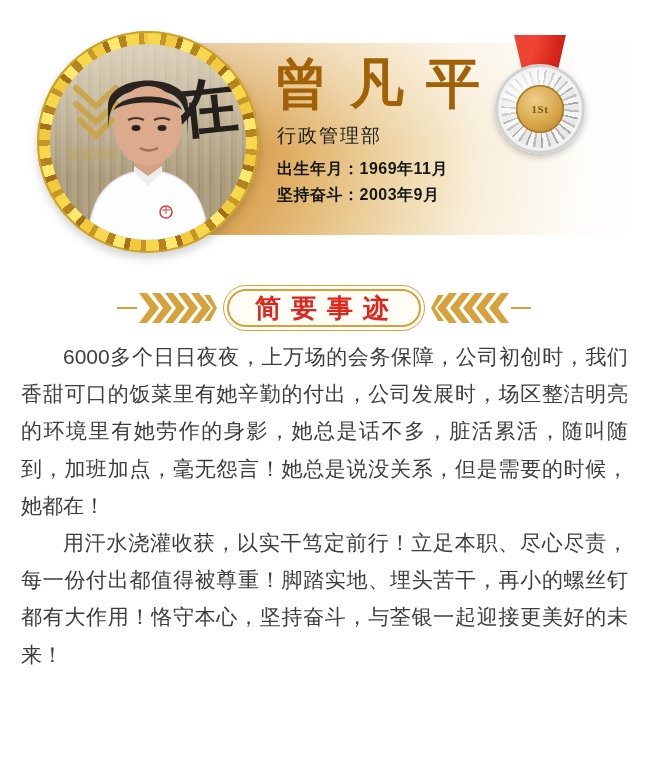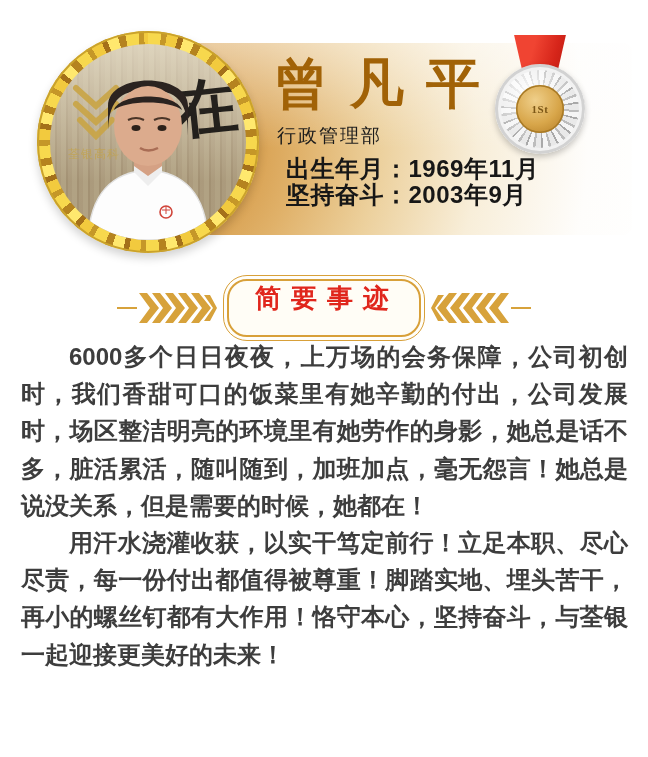--- a/index.html
+++ b/index.html
@@ -72,22 +72,22 @@
     position: absolute; left: 274px; top: 48px;
     font-family: "Liberation Serif", serif;
     font-weight: bold; font-size: 54px; color: #a16207;
     letter-spacing: 22px; white-space: nowrap;
   }
   .dept {
     position: absolute; left: 277px; top: 117px;
     font-size: 19px; color: #1c1c1c; letter-spacing: 2px; margin-top: 6px;
   }
   .info-list {
-    position: absolute; left: 286px; top: 156px;
-    font-size: 24px; font-weight: 600; color: #171717;
+    position: absolute; left: 277px; top: 156px;
+    font-size: 16px; font-weight: 600; color: #171717;
     line-height: 25.5px; letter-spacing: 0.5px;
   }
 
   
   .medal { position: absolute; left: 495px; top: 30px; width: 90px; height: 130px; }
   .ribbon {
     position: absolute; left: 18px; top: 5px; width: 54px; height: 52px;
     background: linear-gradient(105deg, #f04432 0 35%, #d6251a 70%, #b71a10);
     clip-path: polygon(2% 0, 98% 0, 76% 100%, 24% 100%);
   }
@@ -122,37 +122,36 @@
   .chevrons { width: 78px; height: 30px; margin: 0 2px; }
   .pill {
     margin: 0 4px;
     border: 1.5px solid #d8a039;
     border-radius: 24px; padding: 3px;
     background: #fffefa;
   }
   .pill-inner {
     border: 2.5px solid #d8a039;
     border-radius: 20px;
-    padding: 4px 20px 24px 26px;
+    padding: 4px 20px 4px 26px;
     background: #fffdf6;
   }
   .banner-title {
     font-size: 26px; font-weight: bold; color: #e0261c;
     letter-spacing: 10px; white-space: nowrap; line-height: 1;
   }
 
   
   .story {
     position: absolute; left: 21px; top: 338px; width: 607px;
   }
   .story p {
-    font-size: 24px; line-height: 37.2px; color: #3d3d3d;
+    font-size: 21px; line-height: 37.2px; color: #3d3d3d;
     text-align: justify; text-justify: inter-ideograph;
     text-indent: 2em;
-    font-weight: bold;
   }
 </style>
 </head>
 <body>
 
 <div class="page">
 
   <div class="header-card"></div>
 
   <div class="medal">

